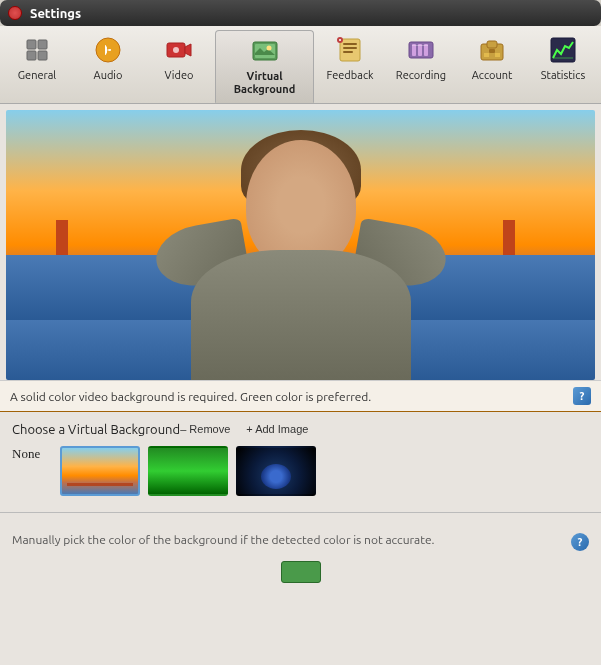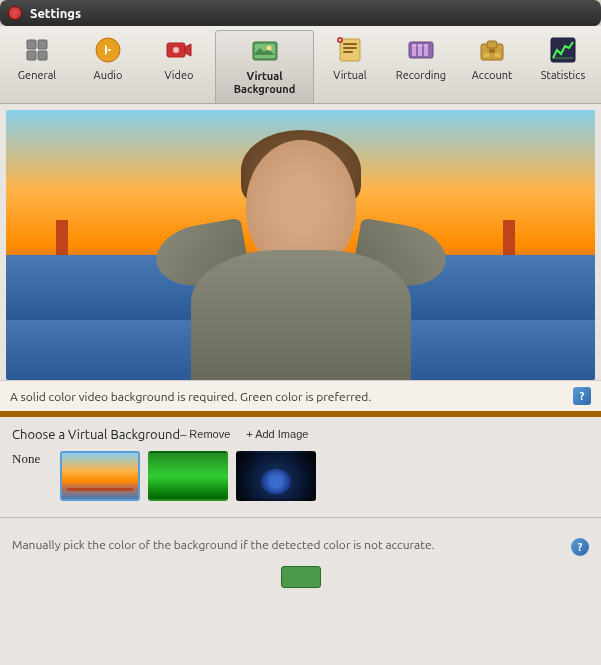--- a/index.html
+++ b/index.html
@@ -173,21 +173,21 @@
       right: 15px;
       width: 90px;
       height: 60px;
       background: linear-gradient(225deg, #8a8a7a, #6a6a5a);
       border-radius: 10% 50% 50% 10%;
       transform: rotate(10deg);
     }
     .info-bar {
       background: #f5f0e8;
       border-top: 1px solid #ccc;
-      border-bottom: 6px solid #a16207;
+      border-bottom: 1px solid #a16207;
       padding: 6px 10px;
       display: flex;
       align-items: center;
       justify-content: space-between;
       font-size: 12px;
       color: #333;
     }
     .info-icon {
       width: 18px; height: 18px;
       background: linear-gradient(135deg, #5b9bd5, #2a6aad);
@@ -368,21 +368,21 @@
       <svg width="28" height="28" viewBox="0 0 28 28">
         <rect x="4" y="3" width="20" height="22" rx="2" fill="#e8c870" stroke="#c0a040" stroke-width="1"></rect>
         <rect x="7" y="7" width="14" height="2" rx="1" fill="#8a6020"></rect>
         <rect x="7" y="11" width="14" height="2" rx="1" fill="#8a6020"></rect>
         <rect x="7" y="15" width="10" height="2" rx="1" fill="#8a6020"></rect>
         <circle cx="4" cy="4" r="3" fill="#c04040"></circle>
         <line x1="3" y1="4" x2="5" y2="4" stroke="white" stroke-width="1"></line>
         <line x1="4" y1="3" x2="4" y2="5" stroke="white" stroke-width="1"></line>
       </svg>
     </div>
-    <span class="tab-label">Virtual</span>
+    <span class="tab-label">Feedback</span>
   </div>
   <div class="tab-item">
     <div class="tab-icon">
       <svg width="28" height="28" viewBox="0 0 28 28">
         <rect x="2" y="6" width="24" height="16" rx="2" fill="#8a6aaa" stroke="#6a4a8a" stroke-width="1"></rect>
         <rect x="5" y="8" width="4" height="12" rx="1" fill="#d0a0e0"></rect>
         <rect x="11" y="8" width="4" height="12" rx="1" fill="#d0a0e0"></rect>
         <rect x="17" y="8" width="4" height="12" rx="1" fill="#d0a0e0"></rect>
         <rect x="5" y="9" width="16" height="1" rx="0" fill="rgba(255,255,255,0.3)"></rect>
       </svg>

